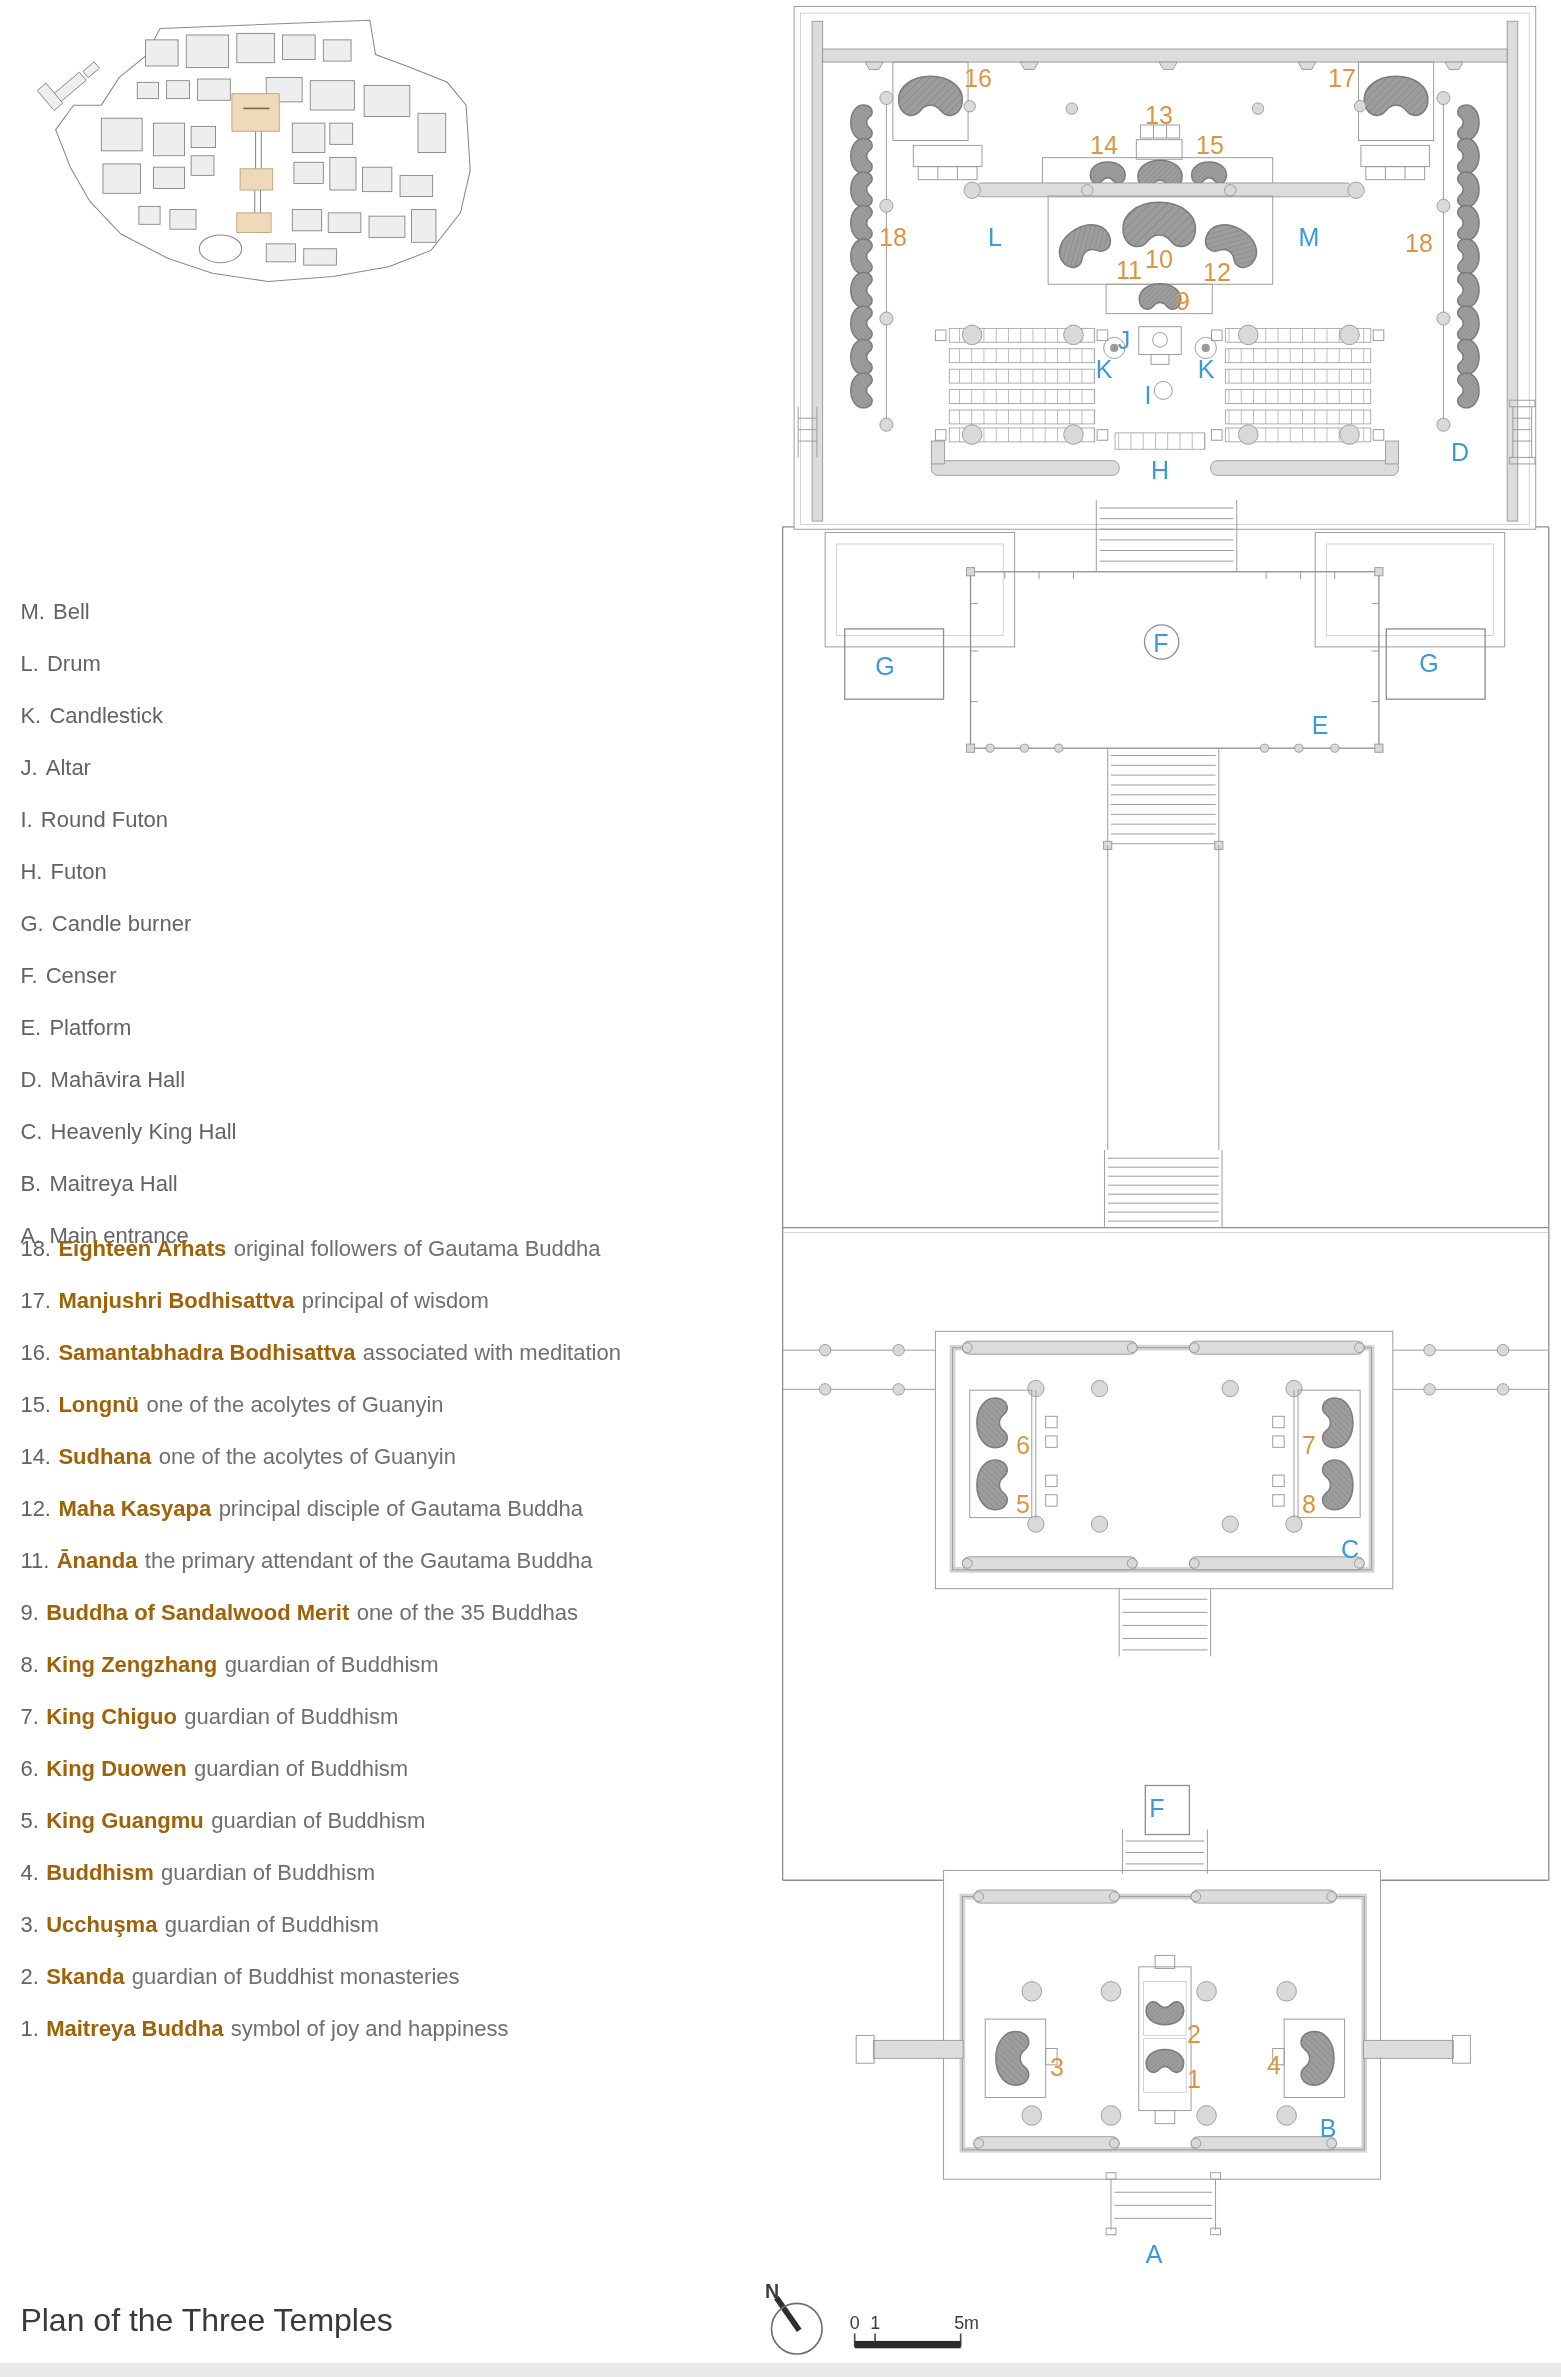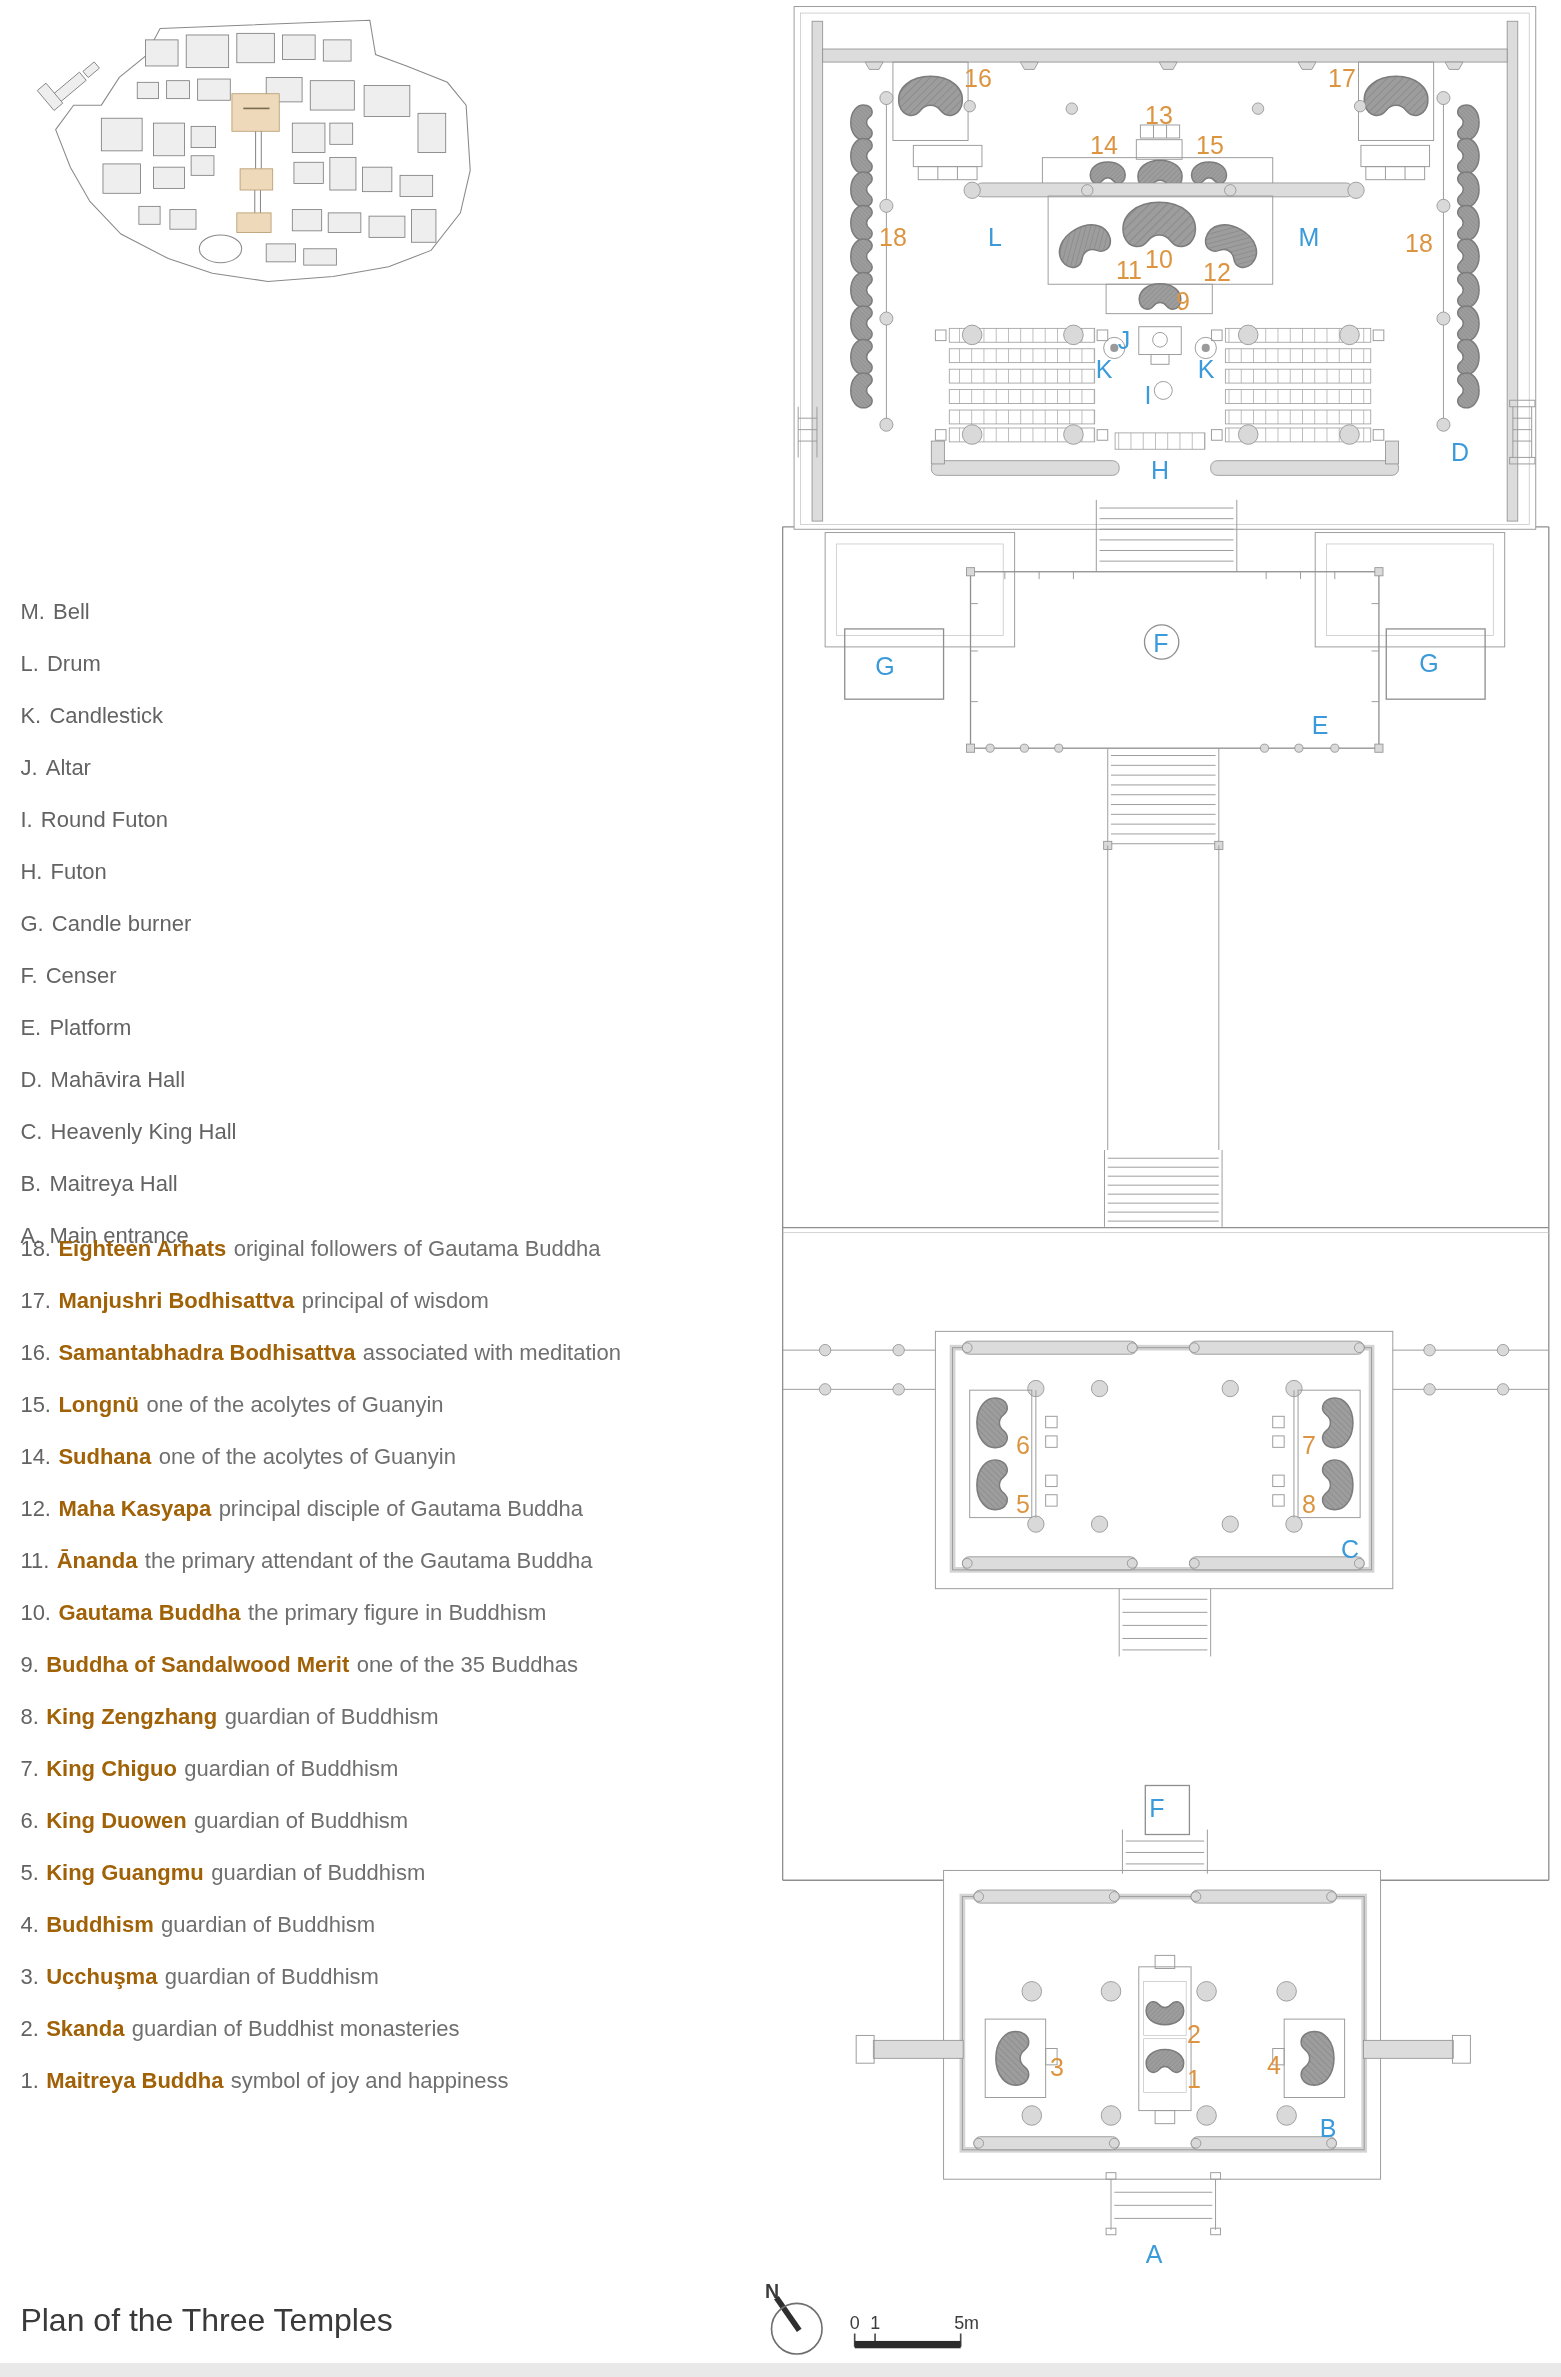--- a/index.html
+++ b/index.html
@@ -178,25 +178,20 @@
         <span class="ln-num">12.</span>
         <span class="ln-name">Maha Kasyapa</span>
         <span class="ln-desc">principal disciple of Gautama Buddha</span>
       </div>
       <div class="ln-row">
         <span class="ln-num">11.</span>
         <span class="ln-name">Ānanda</span>
         <span class="ln-desc">the primary attendant of the Gautama Buddha</span>
       </div>
       <div class="ln-row">
-        <span class="ln-num">10.</span>
-        <span class="ln-name">Gautama Buddha</span>
-        <span class="ln-desc">the primary figure in Buddhism</span>
-      </div>
-      <div class="ln-row">
         <span class="ln-num">9.</span>
         <span class="ln-name">Buddha of Sandalwood Merit</span>
         <span class="ln-desc">one of the 35 Buddhas</span>
       </div>
       <div class="ln-row">
         <span class="ln-num">8.</span>
         <span class="ln-name">King Zengzhang</span>
         <span class="ln-desc">guardian of Buddhism</span>
       </div>
       <div class="ln-row">

